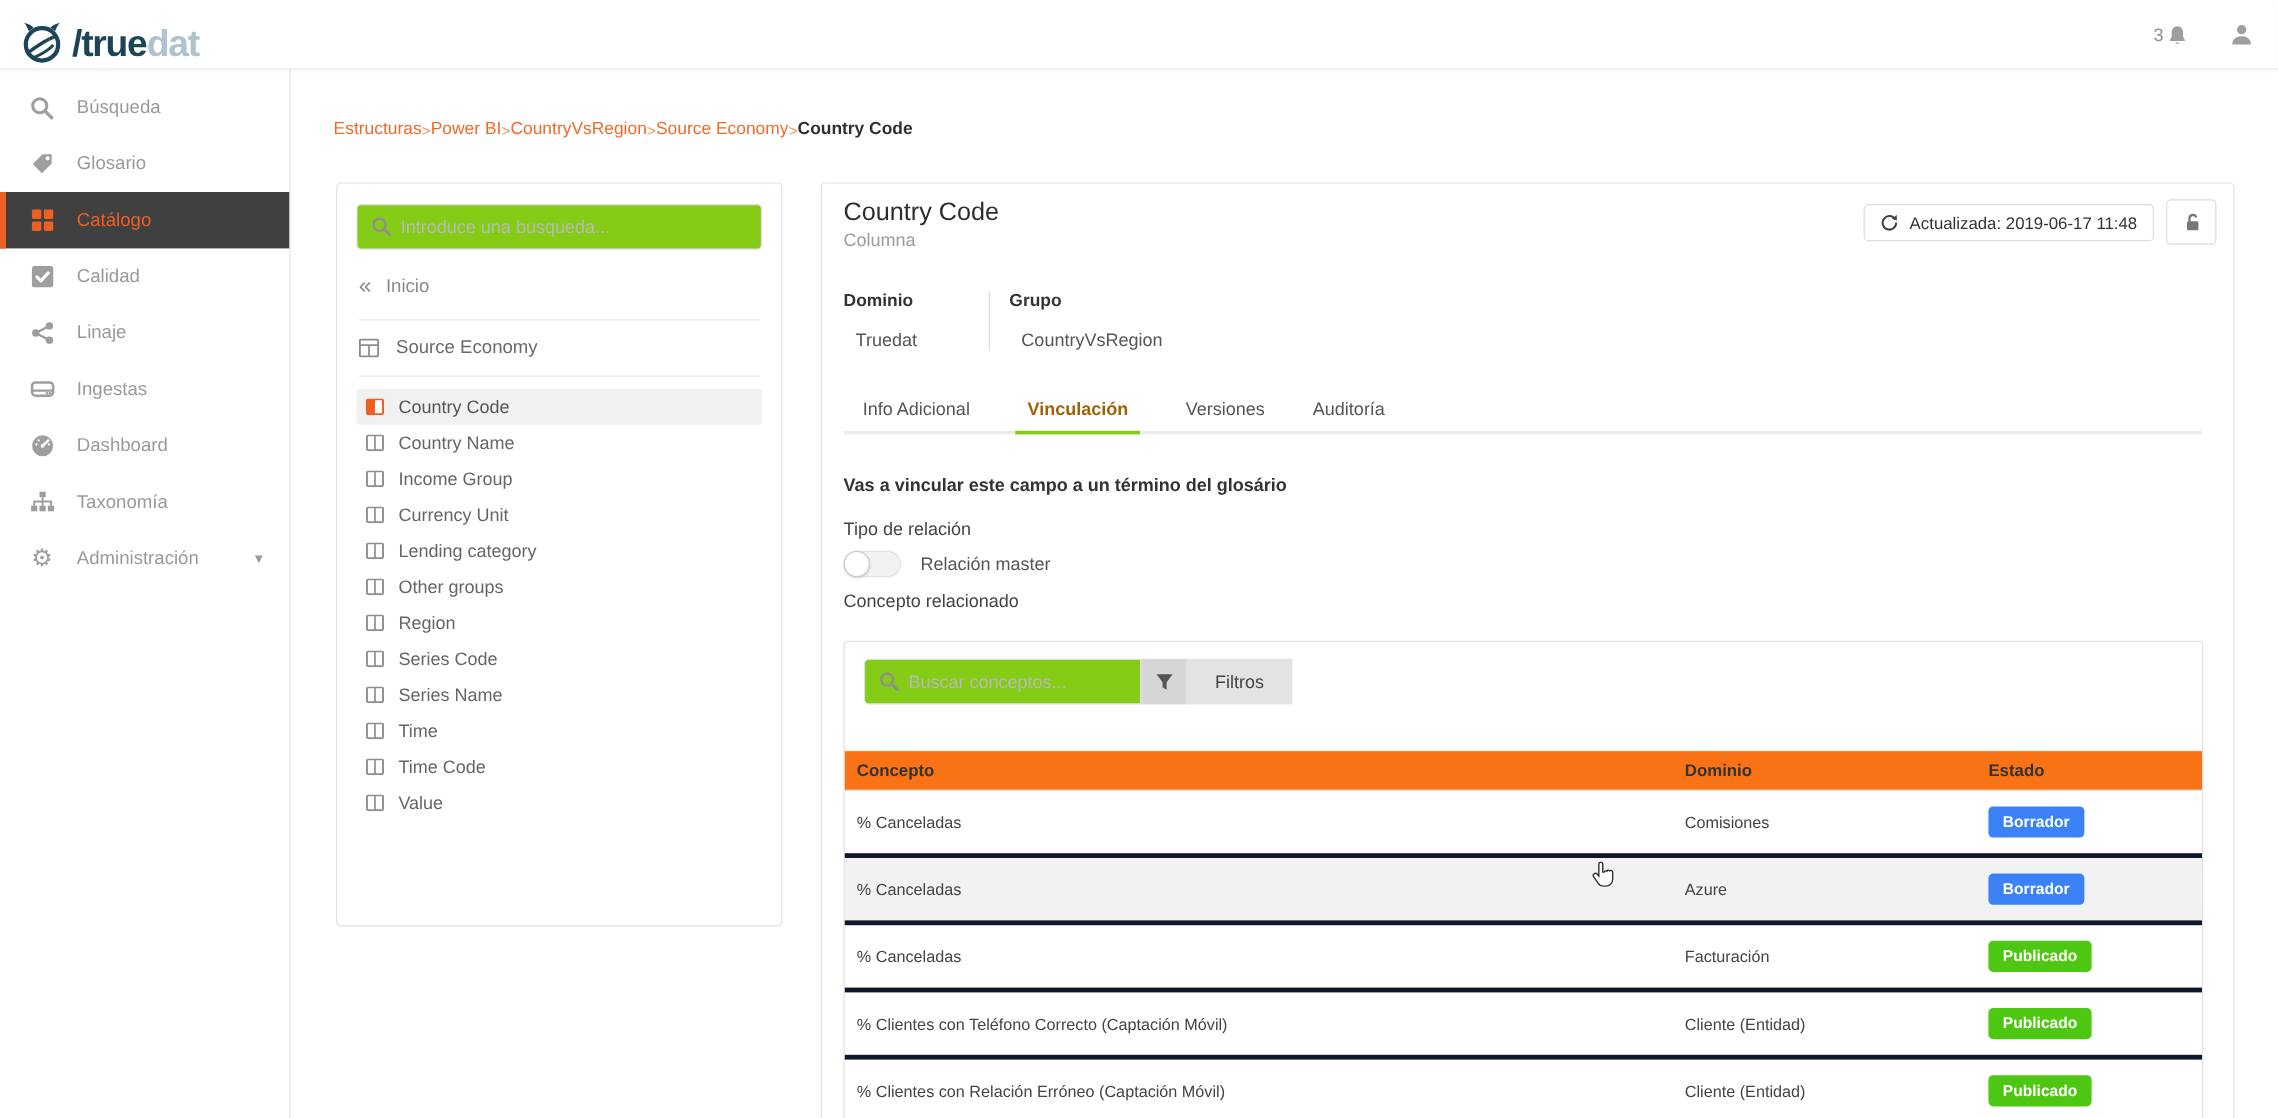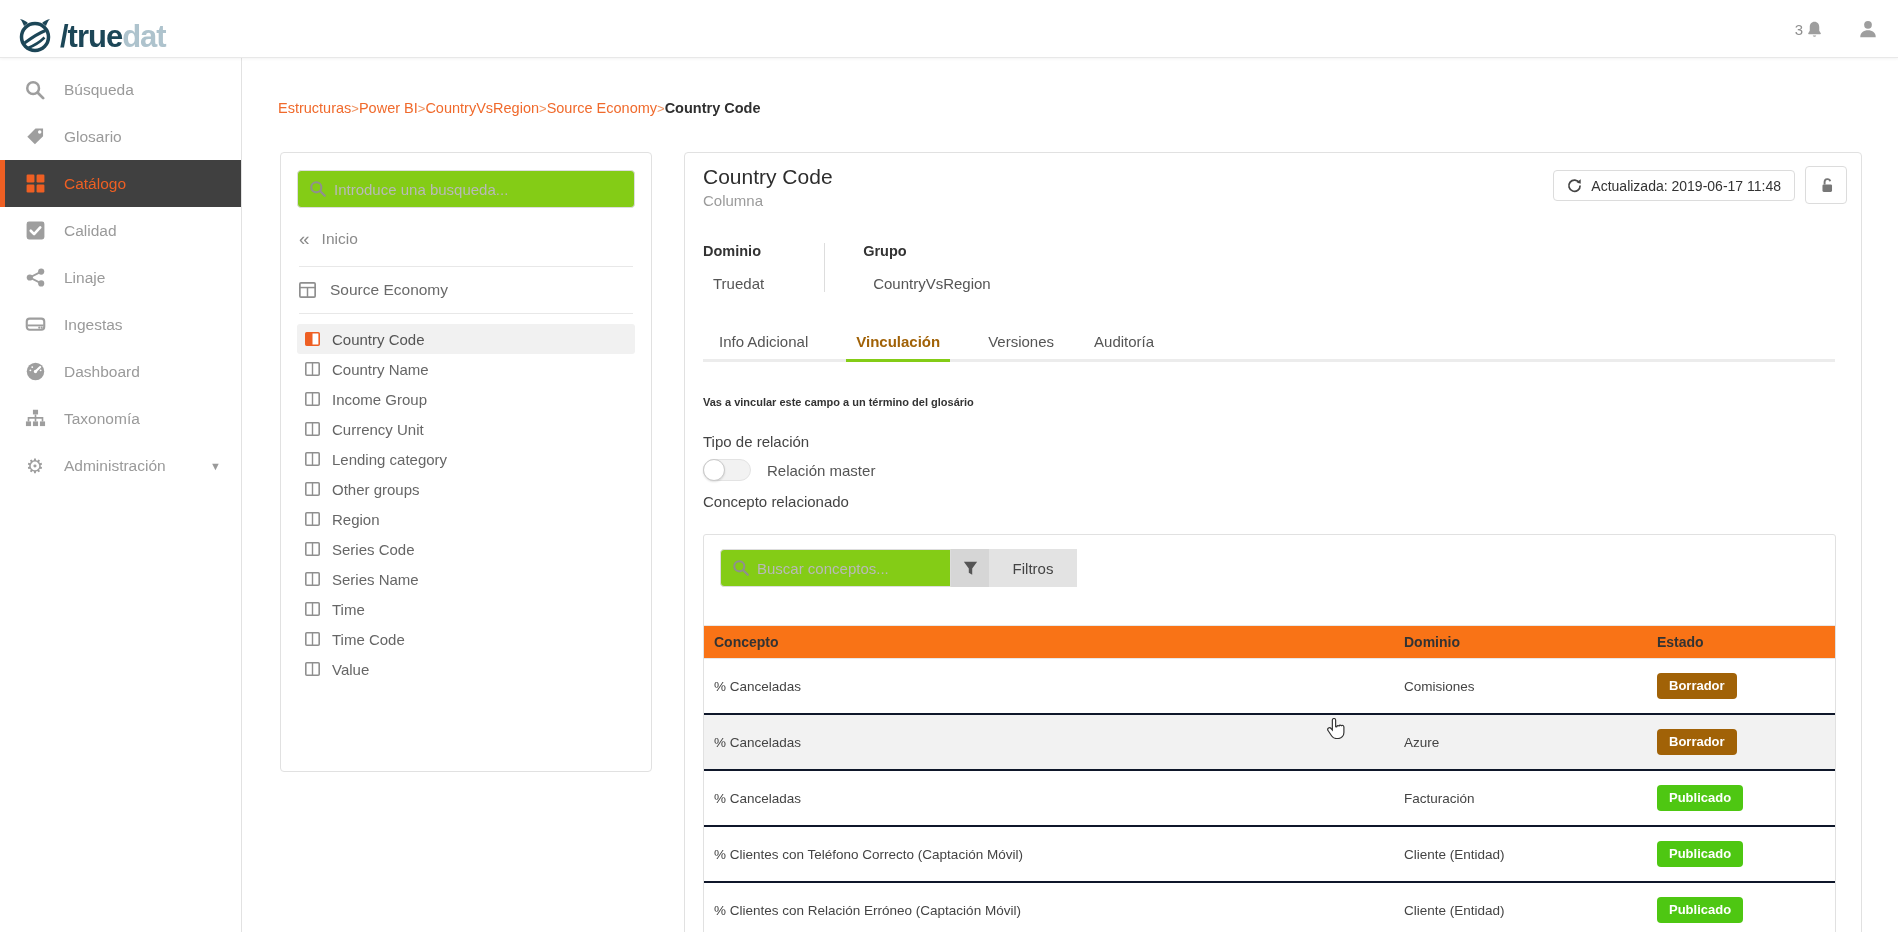--- a/index.html
+++ b/index.html
@@ -60,30 +60,30 @@
   .detail-title { font-size:21px; color:#2d2d2d; }
   .detail-subtitle { font-size:15px; color:#9b9b9b; margin-top:3px; }
   .head-actions { position:absolute; right:14px; top:17px; display:flex; gap:10px; }
   .updated-btn { display:flex; align-items:center; gap:9px; border:1px solid #dcdcdc; border-radius:4px;
     height:31px; padding:0 13px; font-size:14px; color:#333; background:#fff; cursor:pointer; }
   .lock-btn { width:42px; height:38px; border:1px solid #dcdcdc; border-radius:4px; background:#fff;
     display:flex; align-items:center; justify-content:center; cursor:pointer; margin-top:-4px; }
 
   .meta { position:absolute; left:18px; top:90px; display:flex; }
   .meta-col { padding-right:60px; }
-  .meta-col + .meta-col { border-left:1px solid #ddd; padding-left:38px; min-width:260px; }
+  .meta-col + .meta-col { border-left:1px solid #ddd; padding-left:16px; min-width:260px; }
   .meta-label { font-size:14.5px; font-weight:bold; color:#333; }
   .meta-value { font-size:15px; color:#555; margin-top:16px; padding-left:10px; }
 
   .tabs { position:absolute; left:18px; right:26px; top:172px; display:flex; gap:36px;
     border-bottom:3px solid #ececec; padding:0 14px; }
   .tab { font-size:15px; color:#555; padding:8px 2px 9px 2px; margin-bottom:-3px; cursor:pointer; }
   .tab.active { font-weight:bold; color:#a16207; border-bottom:3px solid #84cc16; padding-left:10px; padding-right:10px;text-align:center; }
 
-  .link-heading { position:absolute; left:18px; top:243px; font-size:11px; font-weight:bold; color:#333; }
+  .link-heading { position:absolute; left:18px; top:243px; font-size:15px; font-weight:bold; color:#333; }
   .rel-type-label { position:absolute; left:18px; top:280px; font-size:15px; color:#444; }
   .toggle-row { position:absolute; left:18px; top:306px; display:flex; align-items:center; }
   .toggle { width:48px; height:22px; background:#f2f2f2; border:1px solid #e3e3e3; border-radius:12px;
     position:relative; cursor:pointer; }
   .toggle-knob { position:absolute; left:-1px; top:-1px; width:22px; height:22px; border-radius:50%;
     background:#fff; border:1px solid #c9c9c9; box-shadow:0 1px 2px rgba(0,0,0,.12); }
   .toggle-label { margin-left:16px; font-size:15px; color:#555; }
   .related-label { position:absolute; left:18px; top:340px; font-size:15px; color:#444; }
 
   
@@ -93,25 +93,25 @@
   .concept-search .search-box { width:231px; border-radius:4px 0 0 4px; }
   .filter-btn { width:38px; background:#d6d6d6; border:none; display:flex; align-items:center;
     justify-content:center; cursor:pointer; }
   .filters-btn { width:88px; background:#e3e3e3; border:none; font-size:15px; color:#444;
     font-family:"Liberation Sans", sans-serif; cursor:pointer; }
 
   .ctable { position:absolute; left:0; right:0; top:90px; }
   .crow { display:grid; grid-template-columns: 690px 253px auto; align-items:center; padding-left:10px; }
   .crow-head { height:34px; background:#f97316; border-top:1px solid #e8e8e8; border-bottom:1px solid #e8e8e8;
     font-size:14px; font-weight:bold; color:#333; }
-  .crow-body { height:56px; border-bottom:2px solid #0f172a; font-size:13.5px; color:#444; cursor:pointer; }
+  .crow-body { height:56px; border-bottom:4px solid #0f172a; font-size:13.5px; color:#444; cursor:pointer; }
   .crow-body.hovered { background:#f2f2f2; }
   .badge { display:inline-block; padding:5px 12px 6px 12px; border-radius:4px; color:#fff;
     font-size:13px; font-weight:bold; justify-self:start; }
-  .badge-borrador { background:#a16207; }
+  .badge-borrador { background:#3b82f6; }
   .badge-publicado { background:#4ec712; }
 
   .cursor { position:absolute; left:1326px; top:718px; z-index:50; pointer-events:none; }
 
   svg { display:block; }
 </style>
 </head>
 <body>
 
 <div class="topbar">

